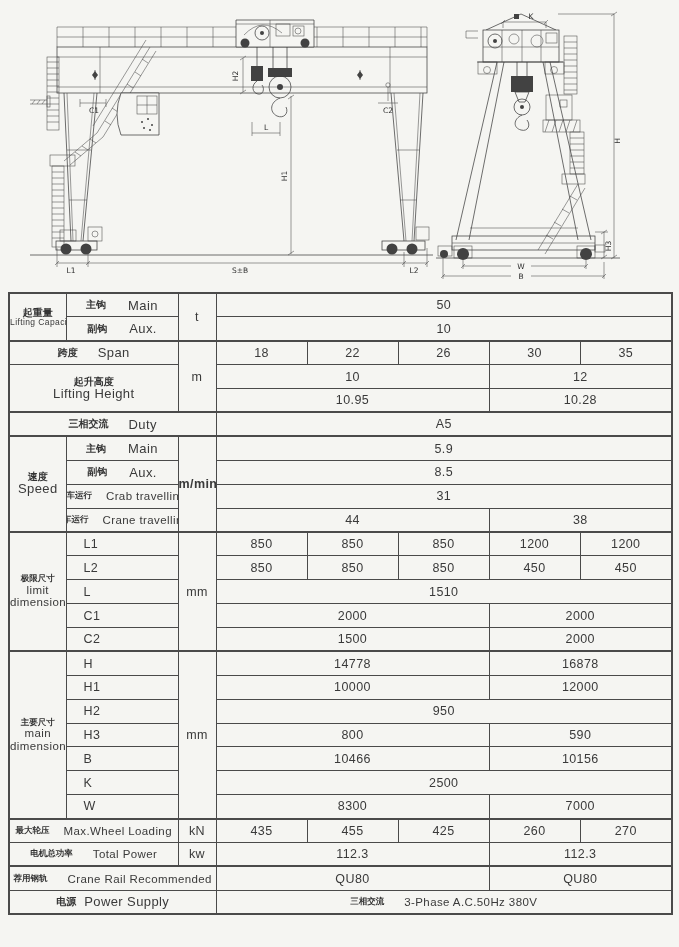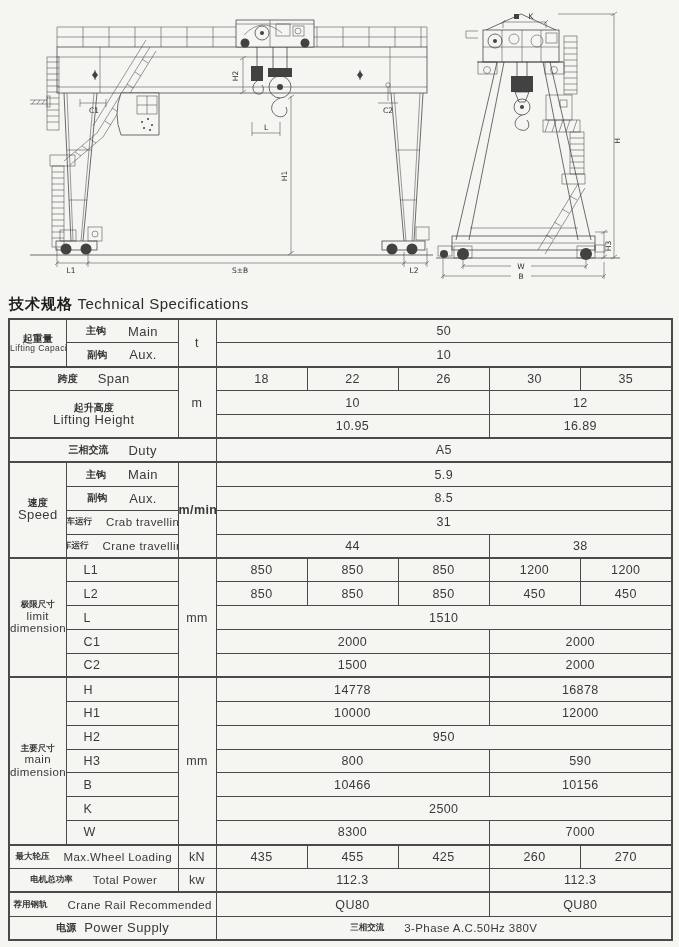--- a/index.html
+++ b/index.html
@@ -358,24 +358,20 @@
       <line class="sthin" x1="443" y1="276" x2="511" y2="276"></line>
           <line class="sthin" x1="531" y1="276" x2="604" y2="276"></line>
       <line class="sthin" x1="441" y1="278" x2="445" y2="274"></line>
           <line class="sthin" x1="602" y1="278" x2="606" y2="274"></line>
       <text class="dim" text-anchor="middle" x="521" y="279">B</text>
     </g>
   </g>
 </svg>
 
 
-<div class="title">
-  <span class="zh-t">技术规格</span>
-  <span class="en-t">Technical Specifications</span>
-</div>
 
 
 <table class="spec">
   <colgroup>
     <col style="width:57px">
         <col style="width:112px">
         <col style="width:38px">
     <col style="width:91px">
         <col style="width:91px">
         <col style="width:91px">
@@ -432,21 +428,21 @@
         <div class="zh">起升高度</div>
         <div class="en-lg">Lifting Height</div>
       </div>
     </td>
     <td colspan="3">10</td>
     <td colspan="2">12</td>
   </tr>
 
   <tr>
     <td colspan="3">10.95</td>
-    <td colspan="2">16.89</td>
+    <td colspan="2">10.28</td>
   </tr>
 
   <tr class="sect">
     <td colspan="3">
       <div class="lblrow g8">
               <span class="zh">三相交流</span>
               <span class="en-lg">Duty</span>
             </div>
     </td>
     <td colspan="5">A5</td>

